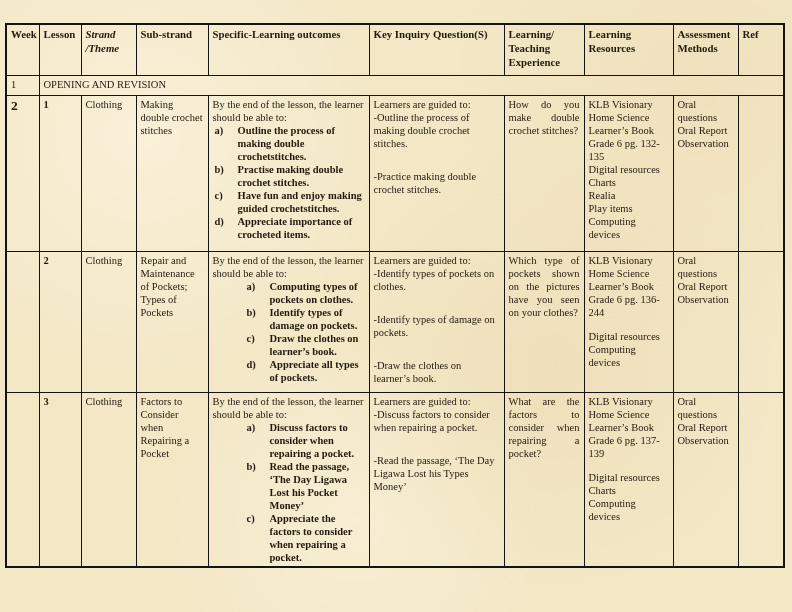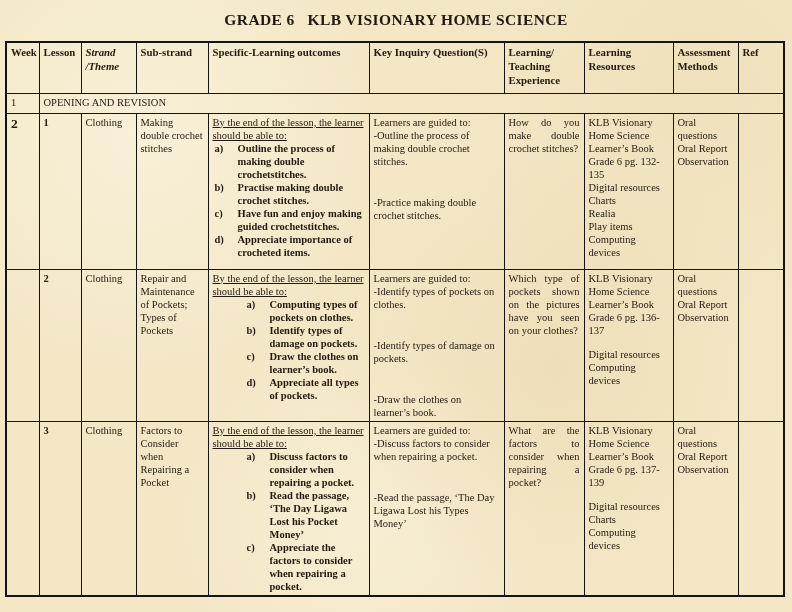--- a/index.html
+++ b/index.html
@@ -35,30 +35,29 @@
   tr.lesson-row-1{height:156px;}
   tr.lesson-row-2{height:141px;}
   tr.lesson-row-3{height:151px;}
   td.opening-cell{}
   .week-num{font-weight:bold;font-size:13.5px;}
   .lesson-num{font-weight:bold;}
   ol.outcomes{list-style:none;margin:0;padding:0 0 0 2px;counter-reset:oc;font-weight:bold;}
   ol.outcomes li{counter-increment:oc;position:relative;padding-left:23px;margin:0;}
   ol.outcomes li::before{content:counter(oc,lower-alpha) ")";position:absolute;left:0;}
   ol.outcomes.indent{padding-left:34px;}
-  .exp-list > div + div{margin-top:28px;}
+  .exp-list > div + div{margin-top:20px;}
   .inquiry-text{text-align:justify;}
   .res-list > div.blank-line{height:11px;}
-  .cell-text{white-space:normal;text-decoration:underline;}
+  .cell-text{white-space:normal;}
 </style>
 </head>
 <body>
 
 <div class="titles">
-  <div class="title">GRADE 6   KLB VISIONARY HOME SCIENCE</div>
 </div>
 
 <table class="sow">
   <colgroup>
     <col class="c-week">
       <col class="c-lesson">
       <col class="c-strand">
       <col class="c-substrand">
     <col class="c-outcomes">
       <col class="c-exp">
@@ -156,21 +155,21 @@
             <div>-Identify types of pockets on clothes.</div>
             <div>-Identify types of damage on pockets.</div>
             <div>-Draw the clothes on learner’s book.</div>
           </div>
       </td>
       <td>
         <div class="inquiry-text">Which type of pockets shown on the pictures have you seen on your clothes?</div>
       </td>
       <td>
         <div class="res-list">
-            <div>KLB Visionary Home Science Learner’s Book Grade 6 pg. 136-137</div>
+            <div>KLB Visionary Home Science Learner’s Book Grade 6 pg. 136-244</div>
             <div class="blank-line"></div>
             <div>Digital resources</div>
             <div>Computing devices</div>
           </div>
       </td>
       <td>
         <div>
             <div>Oral questions</div>
             <div>Oral Report</div>
             <div>Observation</div>

